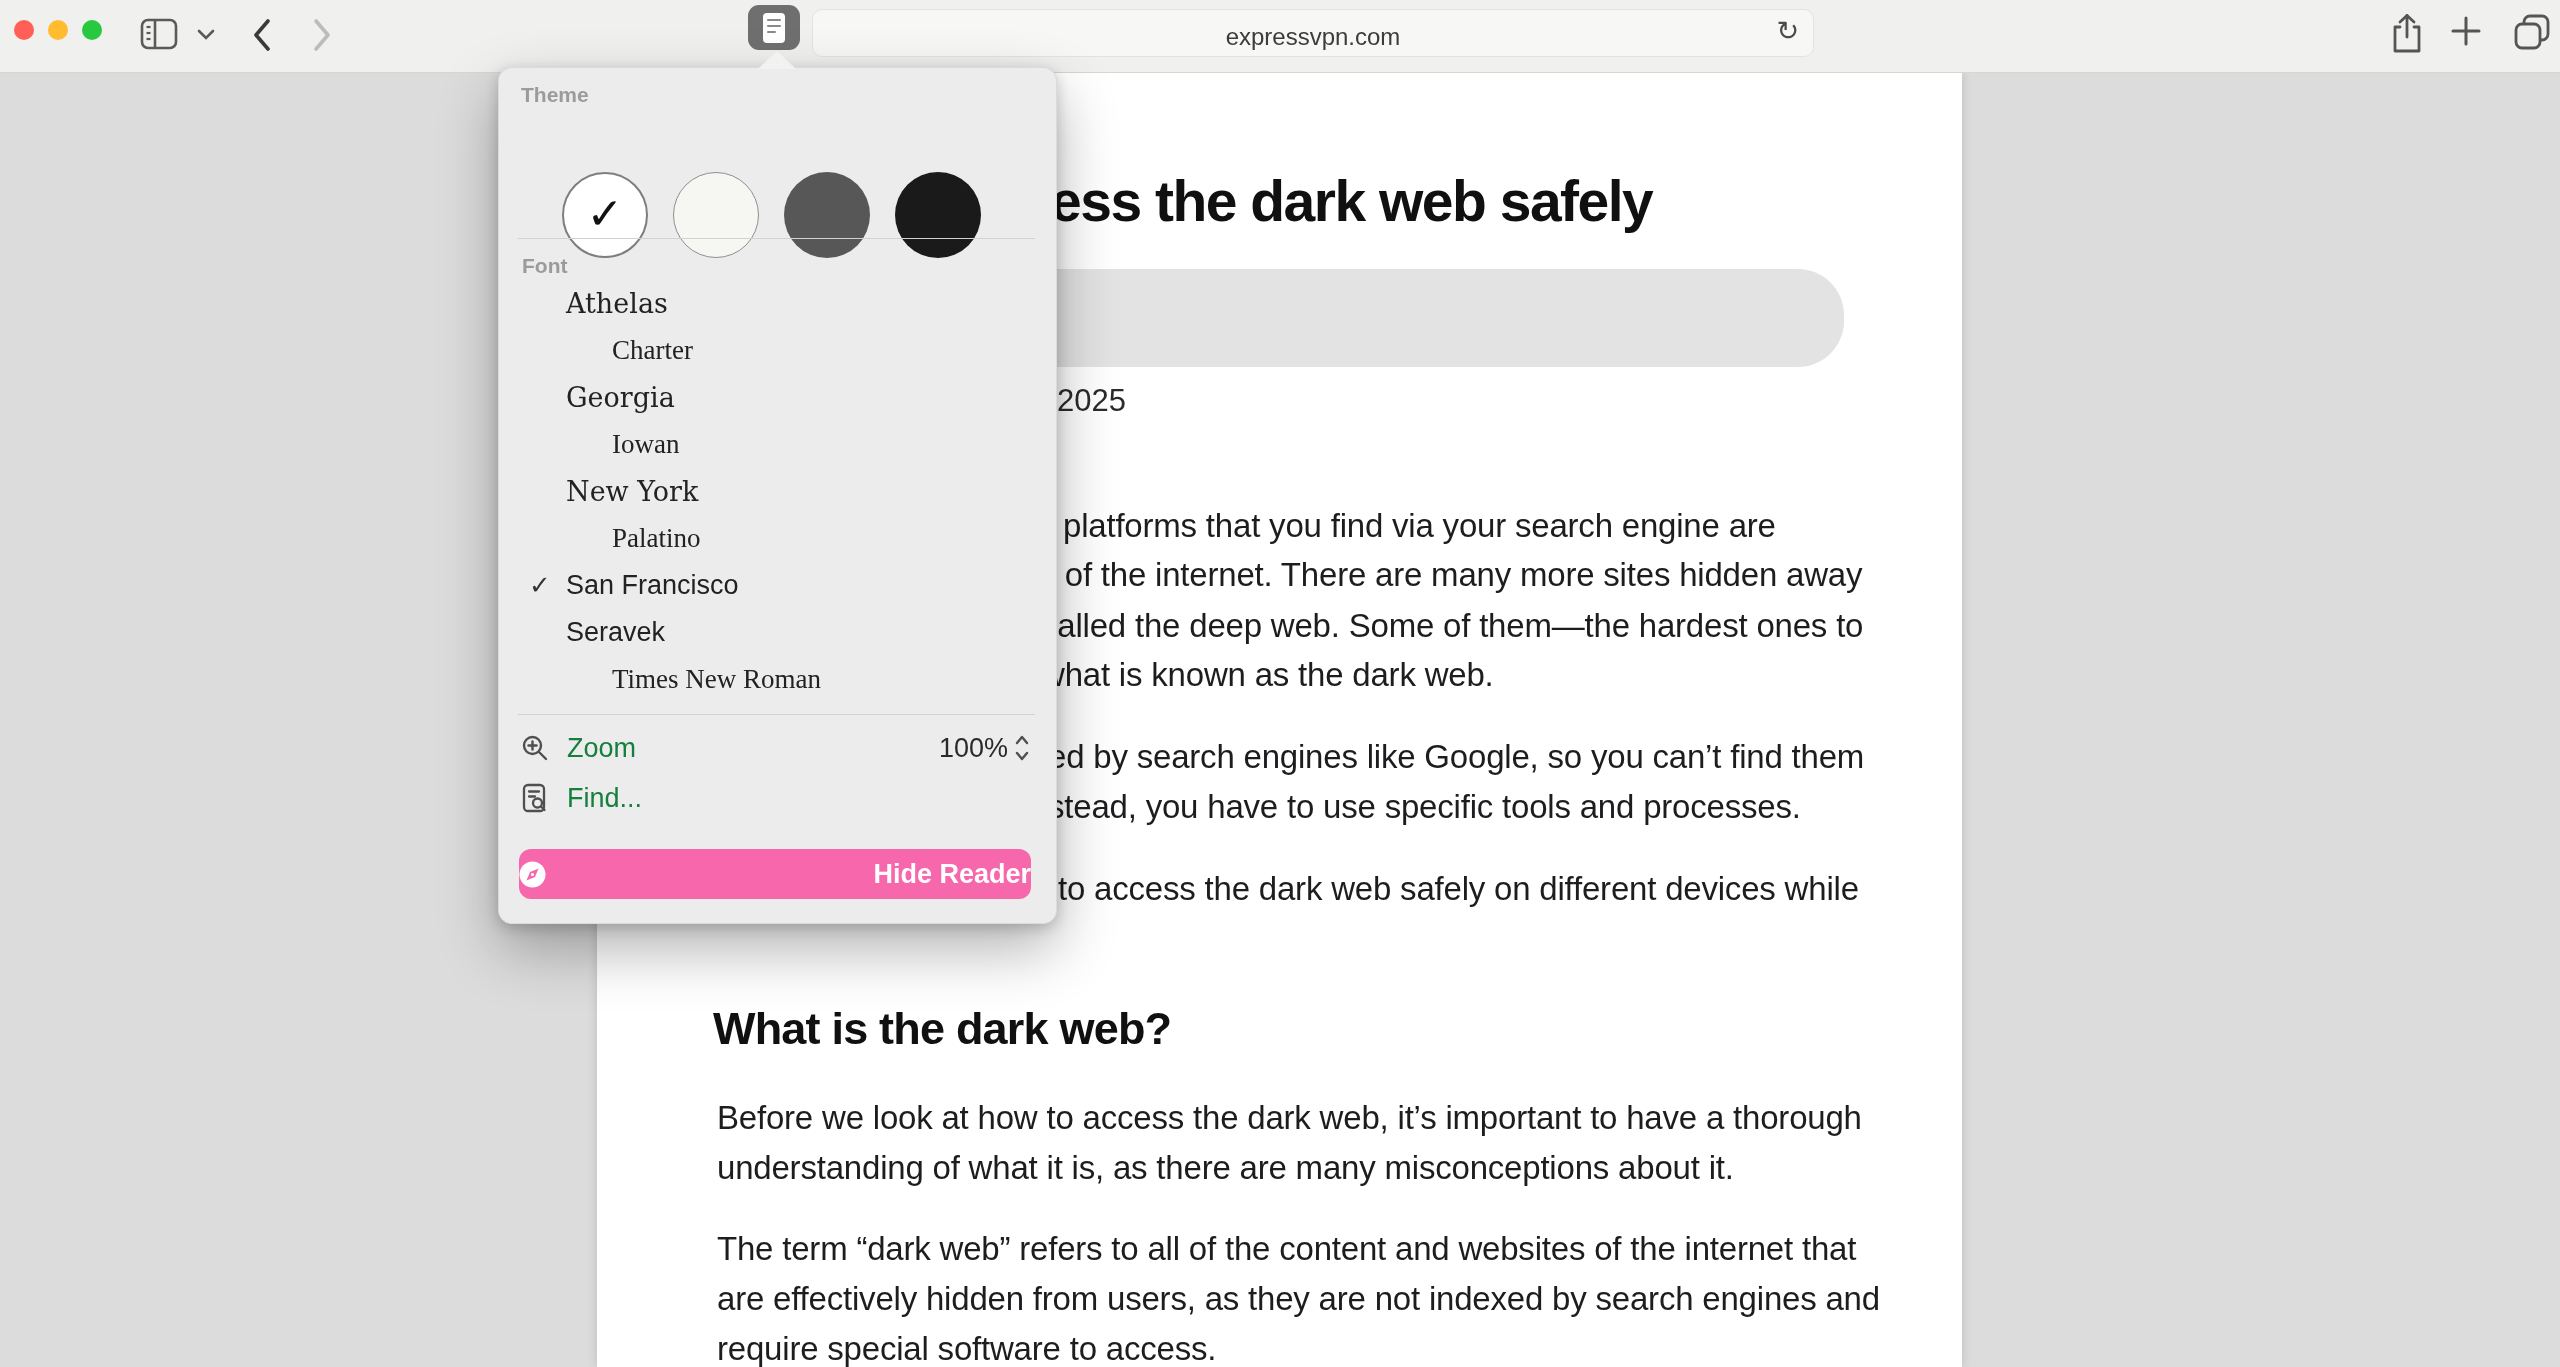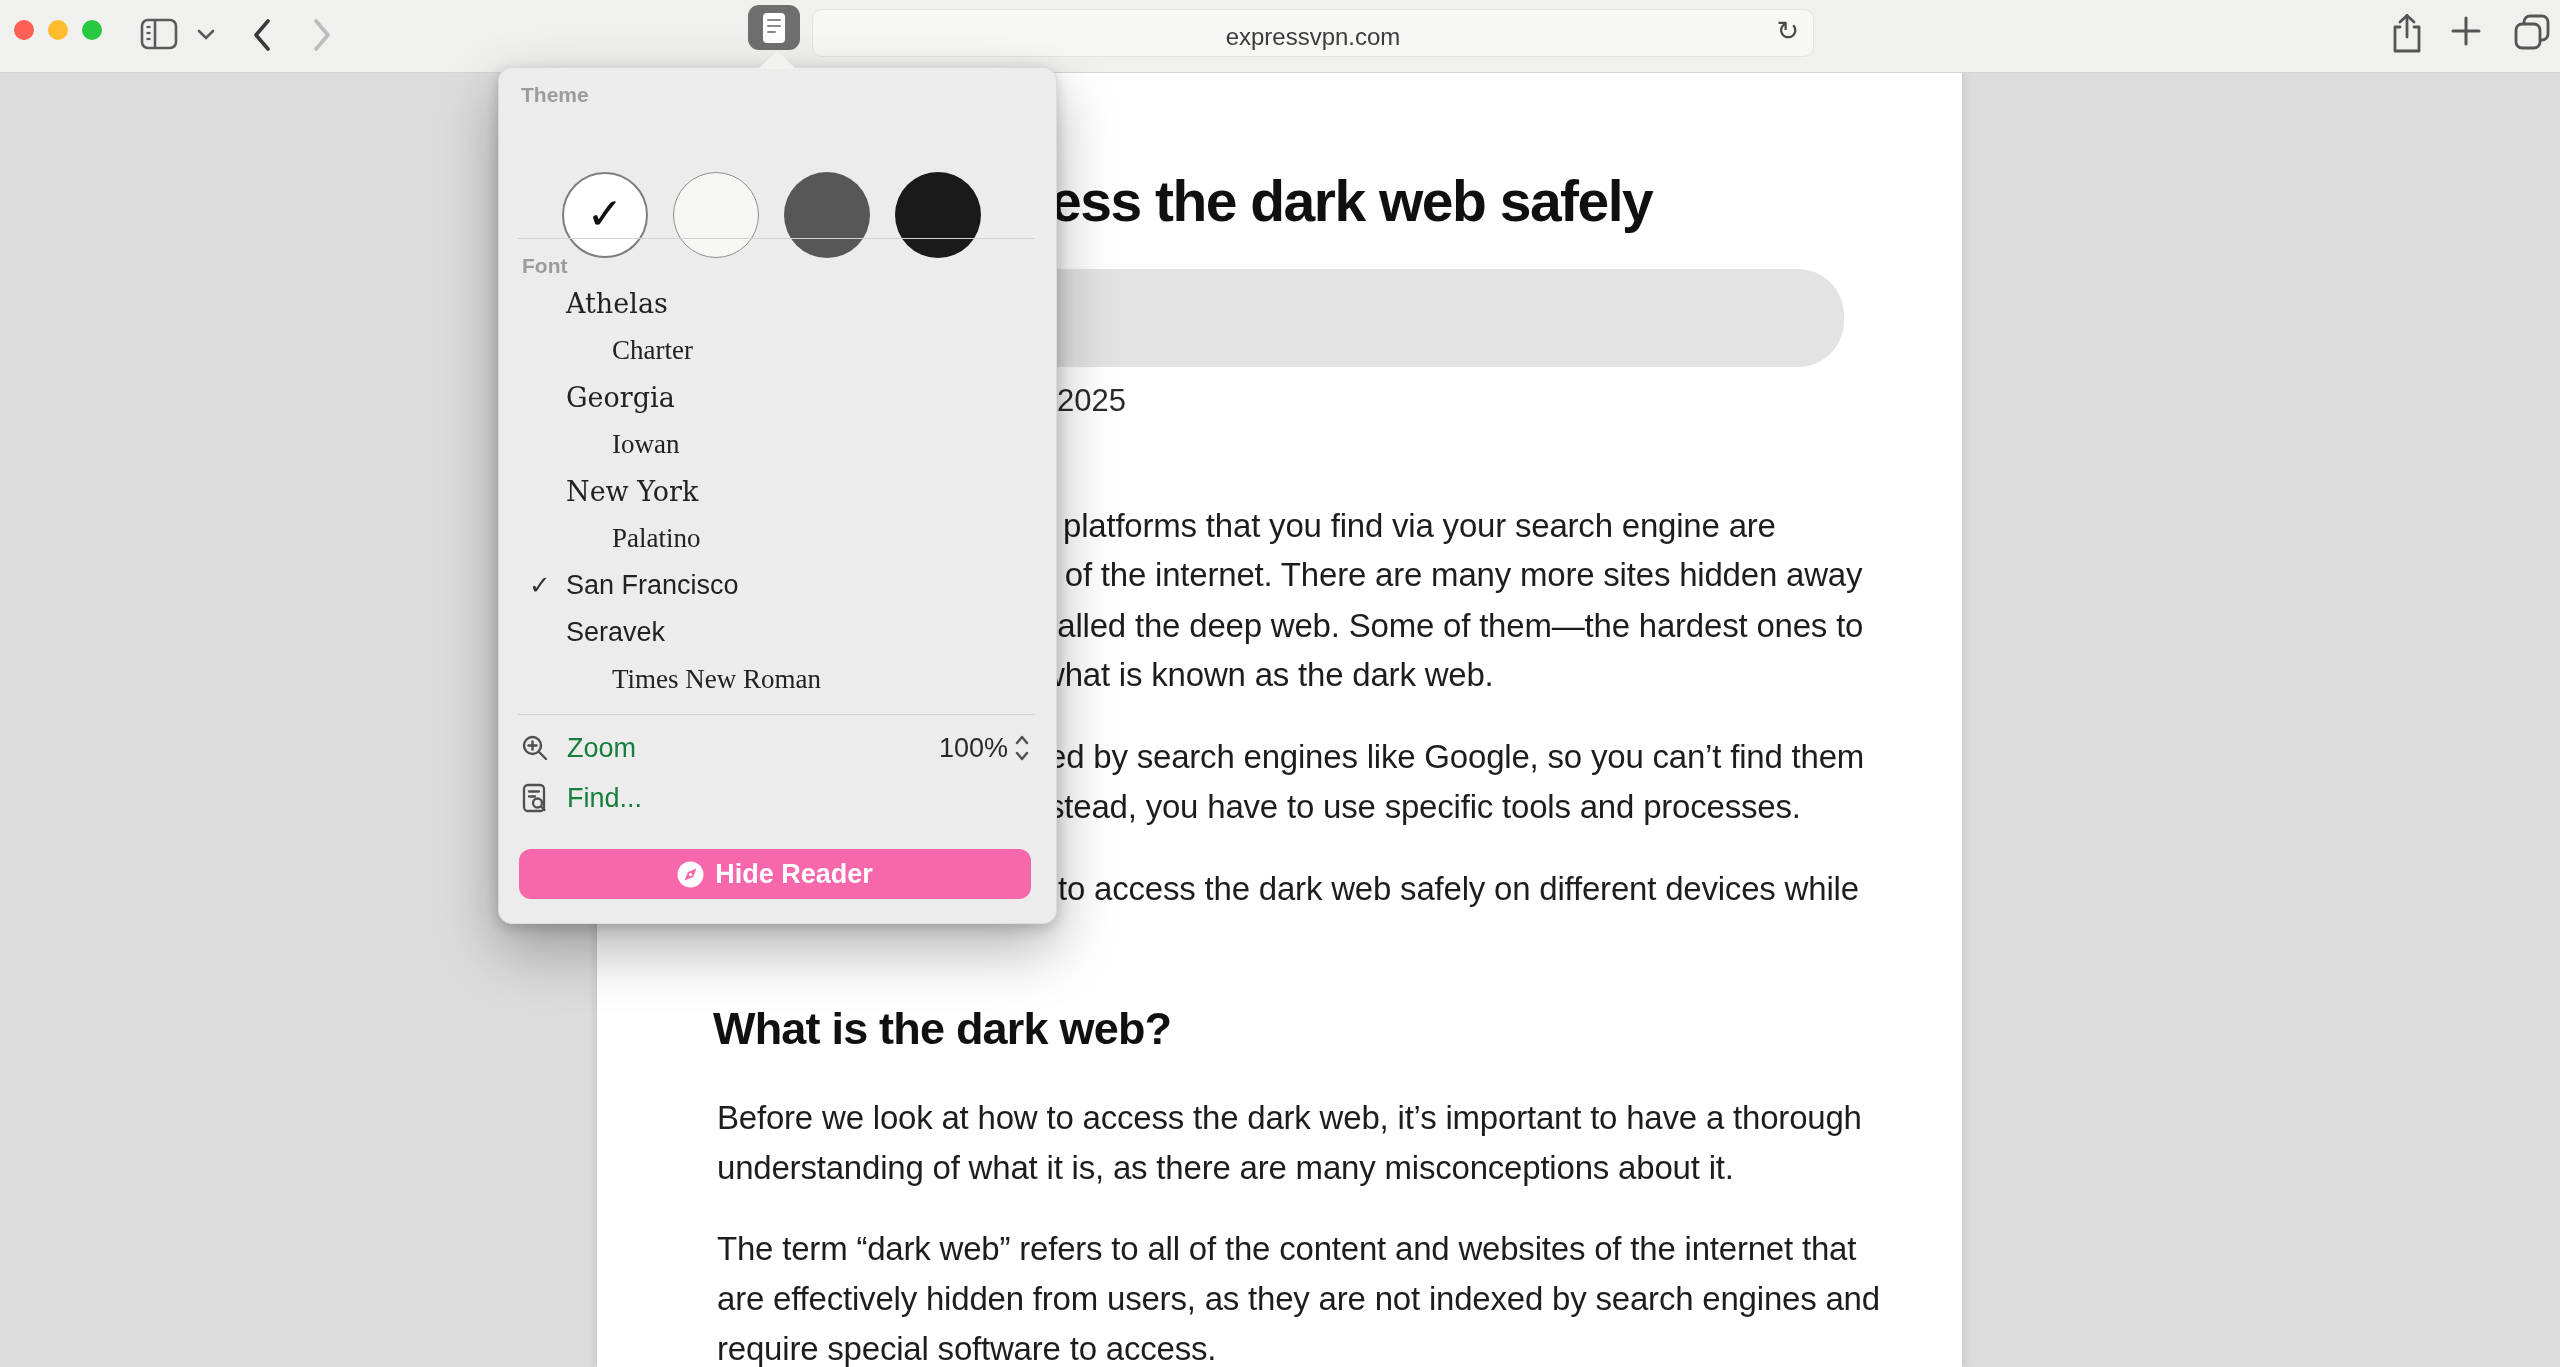--- a/index.html
+++ b/index.html
@@ -83,21 +83,21 @@
   .serif-b{font-family:"Liberation Serif",serif;margin-left:46px;}
   .sans{font-family:"Liberation Sans",sans-serif;}
   .fi-check{position:absolute;left:-37px;font-size:26px;color:#333;font-family:"Liberation Sans",sans-serif;}
   .pop-row{position:absolute;left:0;width:557px;height:46px;display:flex;align-items:center;}
   .row-zoom{top:657px;} .row-find{top:707px;}
   .row-icon{margin-left:22px;width:28px;display:flex;justify-content:center;color:#4f4f4f;}
   .row-label{margin-left:18px;font-size:27px;color:#15803d;}
   .row-right{position:absolute;right:26px;display:flex;align-items:center;gap:6px;}
   .zoom-val{font-size:27px;color:#2a2a2a;}
   .hide-btn{position:absolute;left:20px;top:781px;width:512px;height:50px;border-radius:12px;
-            display:flex;align-items:center;justify-content:center;gap:11px;}
+            display:flex;align-items:center;justify-content:space-between;gap:11px;}
   .hide-label{font-size:27px;font-weight:700;color:#ffffff;}
 
   svg{display:block;}
 </style>
 </head>
 <body>
 
 <div id="screen">
 
   <div class="page-col"></div>

